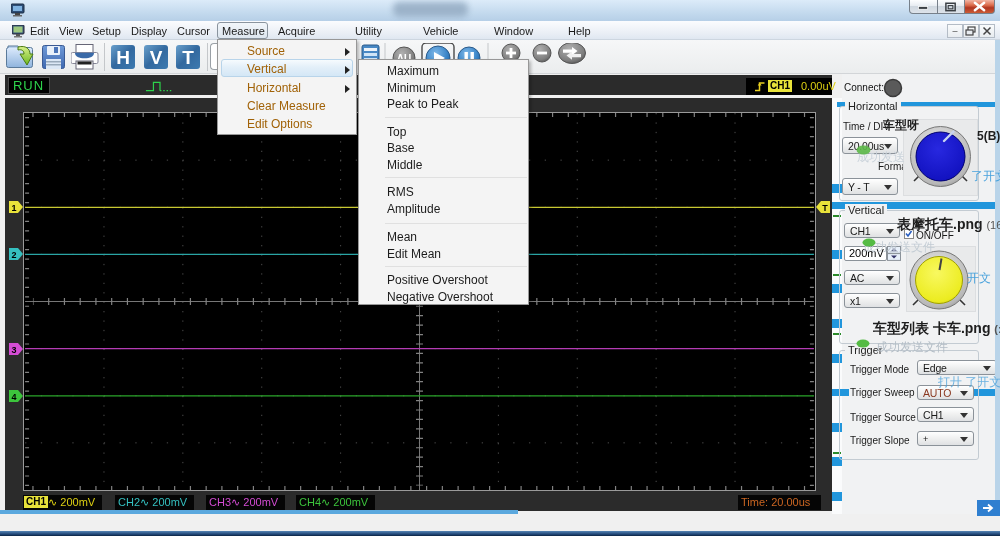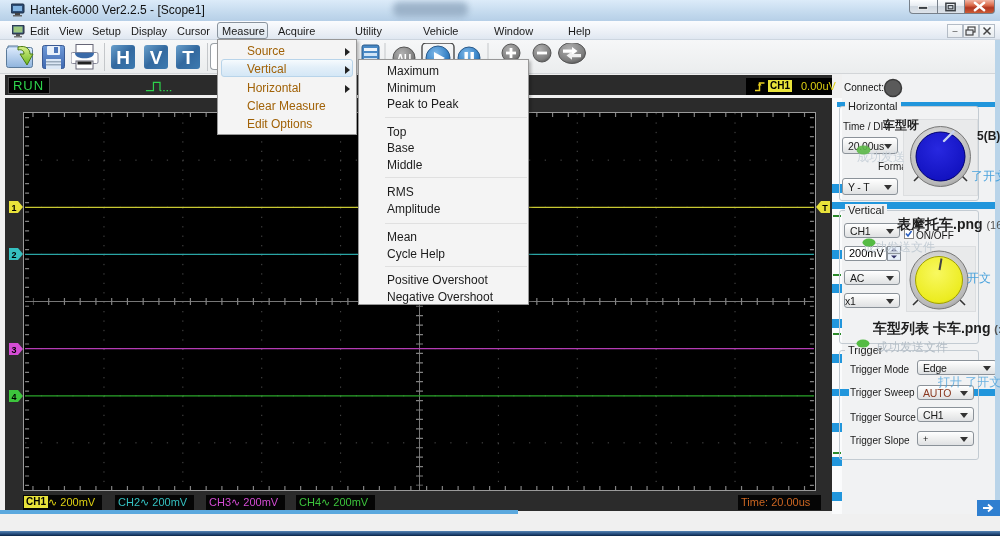--- a/index.html
+++ b/index.html
@@ -58,21 +58,20 @@
 <div id="w">
 
 <div class="abs" id="title">
  <div class="abs" id="blob"></div>
  <svg class="abs" style="left:11px;top:3px" width="14" height="14" viewBox="0 0 14 14">
         <rect x="0" y="1" width="13" height="9" rx="1" fill="#2e4e76" stroke="#1a2c44"></rect>
         <rect x="2" y="3" width="9" height="5" fill="#7fb2e0"></rect>
         <rect x="4" y="10" width="5" height="2" fill="#444"></rect>
         <rect x="2" y="12" width="9" height="1.5" fill="#666"></rect>
       </svg>
- <div class="abs txt">Hantek-6000 Ver2.2.5 - [Scope1]</div>
 </div>
 <div class="abs capbtn" id="btnmin">
       <svg class="glyph" viewBox="0 0 29 14">
         <rect x="9" y="7" width="10" height="3" fill="#3a3f44" stroke="#fff" stroke-width="0.8"></rect>
       </svg>
     </div>
 <div class="abs capbtn" id="btnmax">
       <svg class="glyph" viewBox="0 0 27 14">
         <rect x="8" y="3.5" width="10" height="8" fill="none" stroke="#3a3f44" stroke-width="1.6"></rect>
         <rect x="10.5" y="6" width="5" height="3.5" fill="none" stroke="#3a3f44" stroke-width="1.2"></rect>
@@ -345,21 +344,21 @@
     </svg>
 <div class="abs plabel" style="left:916px;top:230px">ON/OFF</div>
 <div class="abs" style="left:844px;top:246px;width:43px;height:15px;background:#fff;border:1px solid #8b9299;border-radius:2px;font-size:11px;line-height:13px"><span style="margin-left:4px">200mV</span></div>
 <svg class="abs" style="left:887px;top:246px" width="14" height="15" viewBox="0 0 14 15">
       <rect x="0.5" y="0.5" width="13" height="6.8" fill="#e8f0fa" stroke="#8b9299"></rect>
       <rect x="0.5" y="7.6" width="13" height="6.8" fill="#e8f0fa" stroke="#8b9299"></rect>
       <path d="M7 2.2 l3 3 h-6 z" fill="#336"></path>
       <path d="M7 12.6 l3 -3 h-6 z" fill="#336"></path>
     </svg>
 <div class="abs combo" style="left:844px;top:270px;width:56px;height:15px"><span style="margin-left:5px;line-height:14px">AC</span><span class="ar"></span></div>
-<div class="abs combo" style="left:844px;top:293px;width:56px;height:15px"><span style="line-height:14px">x1</span><span class="ar"></span></div>
+<div class="abs combo" style="left:844px;top:293px;width:56px;height:15px"><span style="margin-left:5px;line-height:14px">x1</span><span class="ar"></span></div>
 <div class="abs knobblk" style="left:906px;top:246px;width:70px;height:66px"></div>
 <svg class="abs" style="left:908px;top:250px" width="62" height="62" viewBox="0 0 62 62">
 <defs>
         <radialGradient id="yknob" cx="0.45" cy="0.35" r="0.8">
           <stop offset="0" stop-color="#f8f860"></stop>
           <stop offset="0.75" stop-color="#ecec20"></stop>
           <stop offset="1" stop-color="#c8c810"></stop>
         </radialGradient>
       </defs>
 <line x1="5" y1="55" x2="10" y2="50" stroke="#333" stroke-width="1.6"></line>
@@ -429,18 +428,18 @@
  <div class="si" style="top:36px">Peak to Peak</div>
  <div class="msep" style="top:57px"></div>
  <div class="si" style="top:64px">Top</div>
  <div class="si" style="top:80px">Base</div>
  <div class="si" style="top:97px">Middle</div>
  <div class="msep" style="top:117px"></div>
  <div class="si" style="top:124px">RMS</div>
  <div class="si" style="top:141px">Amplitude</div>
  <div class="msep" style="top:163px"></div>
  <div class="si" style="top:169px">Mean</div>
- <div class="si" style="top:186px">Cycle Help</div>
+ <div class="si" style="top:186px">Edit Mean</div>
  <div class="msep" style="top:206px"></div>
  <div class="si" style="top:212px">Positive Overshoot</div>
  <div class="si" style="top:229px">Negative Overshoot</div>
 </div>
 </div>
 
 </body></html>

